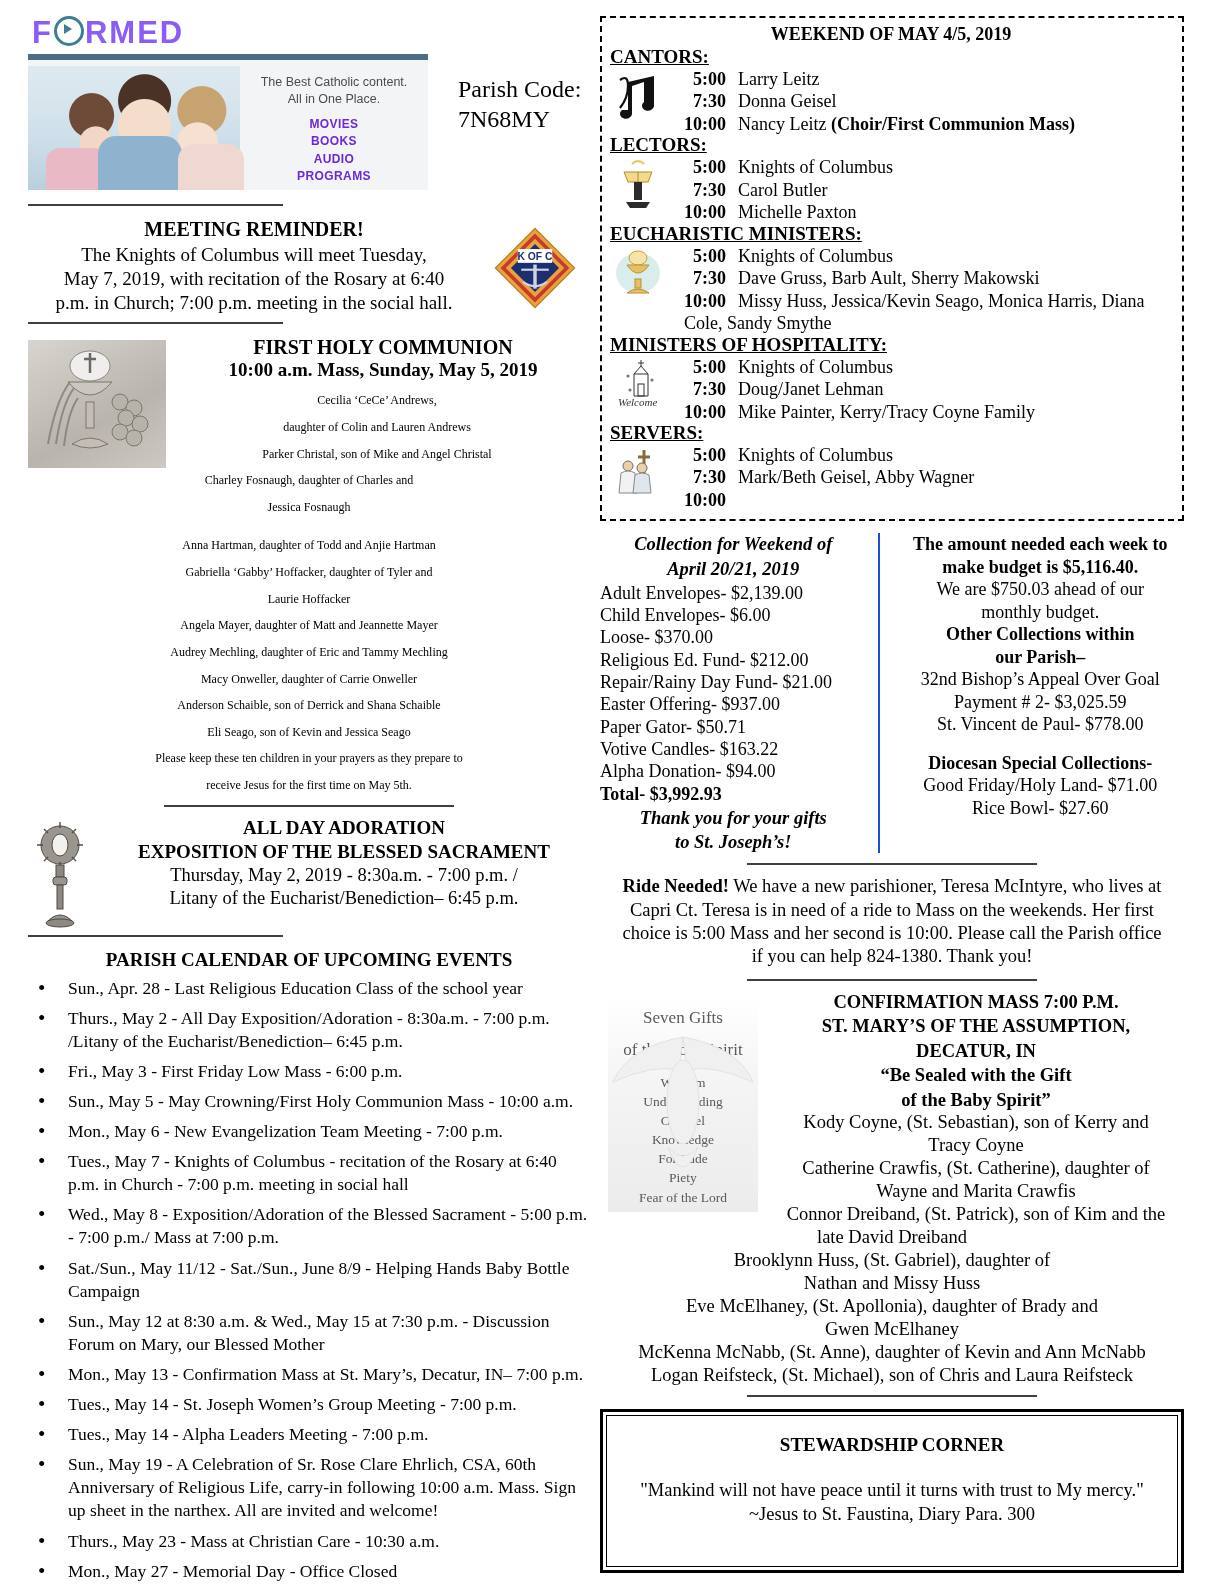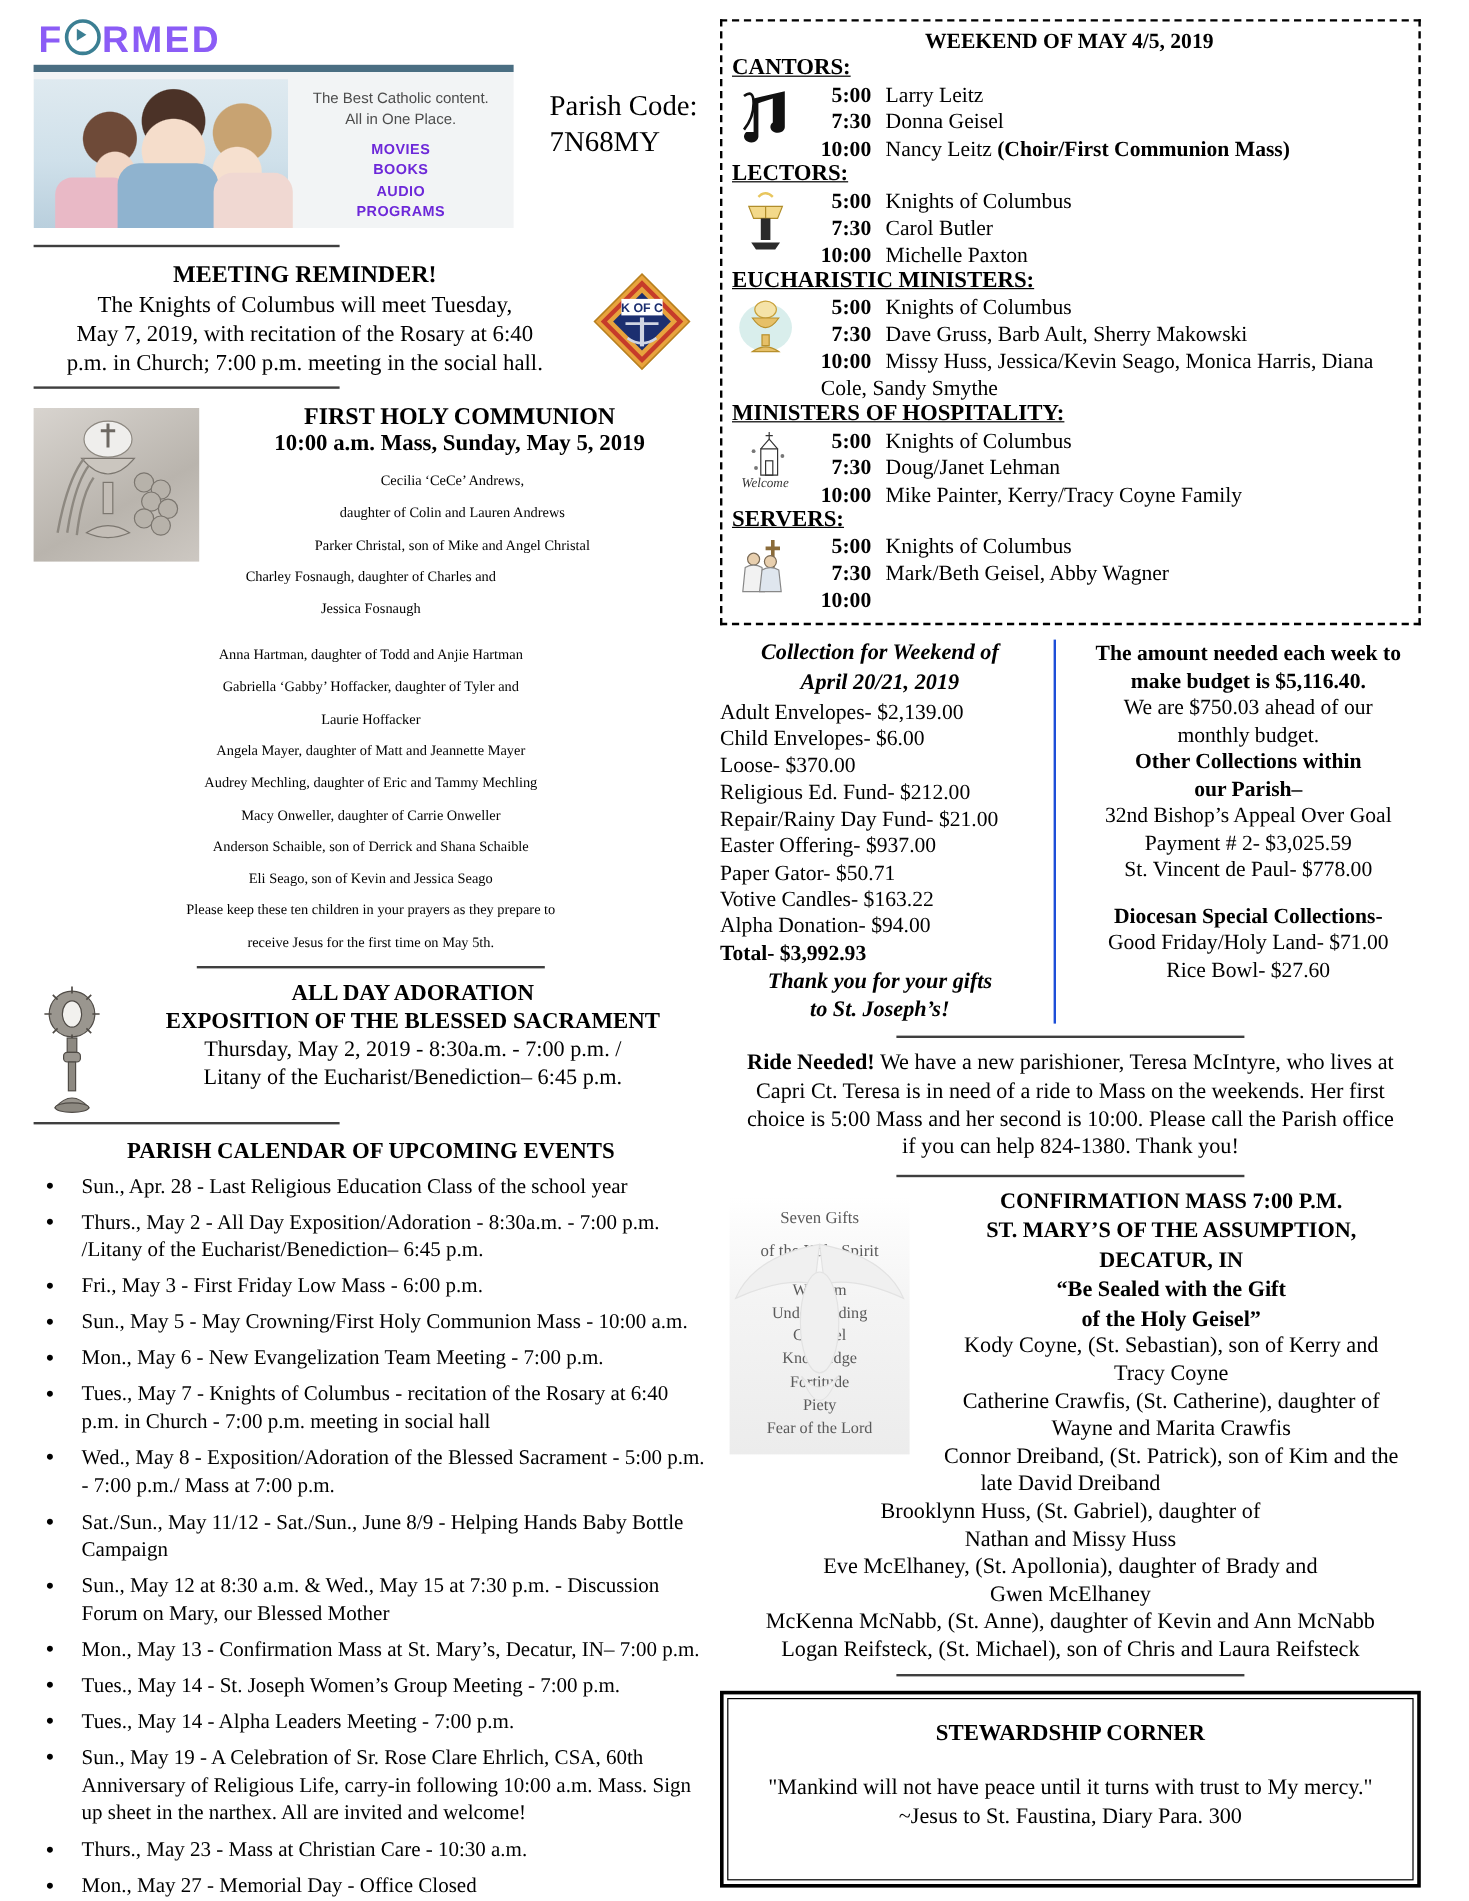--- a/index.html
+++ b/index.html
@@ -101,21 +101,21 @@
 
   
   .ride { font-size:18.5px; line-height:1.26; text-align:center; margin:0; }
   .ride b { font-weight:bold; }
 
   
   .conf { position:relative; }
   .sevengifts { float:left; width:150px; height:215px; margin:6px 10px 0 8px;
     background:linear-gradient(180deg,#ffffff,#f4f4f4 40%,#ececec);
     position:relative; overflow:hidden; }
-  .sg-t { text-align:center; font-family:"Liberation Serif", serif; color:#5a5a5a; font-size:14px; line-height:1.3; padding-top:10px;}
+  .sg-t { text-align:center; font-family:"Liberation Serif", serif; color:#5a5a5a; font-size:17px; line-height:1.3; padding-top:10px;}
   .sg-list { text-align:center; color:#5a5a5a; font-size:13.5px; line-height:1.42; margin-top:12px; }
   .conf h2 { font-size:18.5px; font-weight:bold; text-align:center; margin:2px 0 0 0; line-height:1.22; }
   .conf p { font-size:18.5px; text-align:center; margin:0; line-height:1.24; }
 
   
   .steward { border:3px solid #000; padding:3px; margin-top:12px; }
   .steward-in { border:1px solid #000; padding:18px 14px 40px 14px; text-align:center; }
   .steward-in h3 { font-size:19px; font-weight:bold; margin:0 0 22px 0; }
   .steward-in p { font-size:18.5px; margin:0; line-height:1.3; }
   .clear { clear:both; }
@@ -461,21 +461,21 @@
           <div>Knowledge</div>
           <div>Fortitude</div>
           <div>Piety</div>
           <div>Fear of the Lord</div>
         </div>
       </div>
       <h2>CONFIRMATION MASS 7:00 P.M.</h2>
       <h2>ST. MARY’S OF THE ASSUMPTION,</h2>
       <h2>DECATUR, IN</h2>
       <h2>“Be Sealed with the Gift</h2>
-      <h2>of the Holy Geisel”</h2>
+      <h2>of the Baby Spirit”</h2>
       <p>Kody Coyne, (St. Sebastian), son of Kerry and</p>
       <p>Tracy Coyne</p>
       <p>Catherine Crawfis, (St. Catherine), daughter of</p>
       <p>Wayne and Marita Crawfis</p>
       <p>Connor Dreiband, (St. Patrick), son of Kim and the</p>
       <p>late David Dreiband</p>
       <p>Brooklynn Huss, (St. Gabriel), daughter of</p>
       <p>Nathan and Missy Huss</p>
       <div class="clear"></div>
       <p>Eve McElhaney, (St. Apollonia), daughter of Brady and</p>

